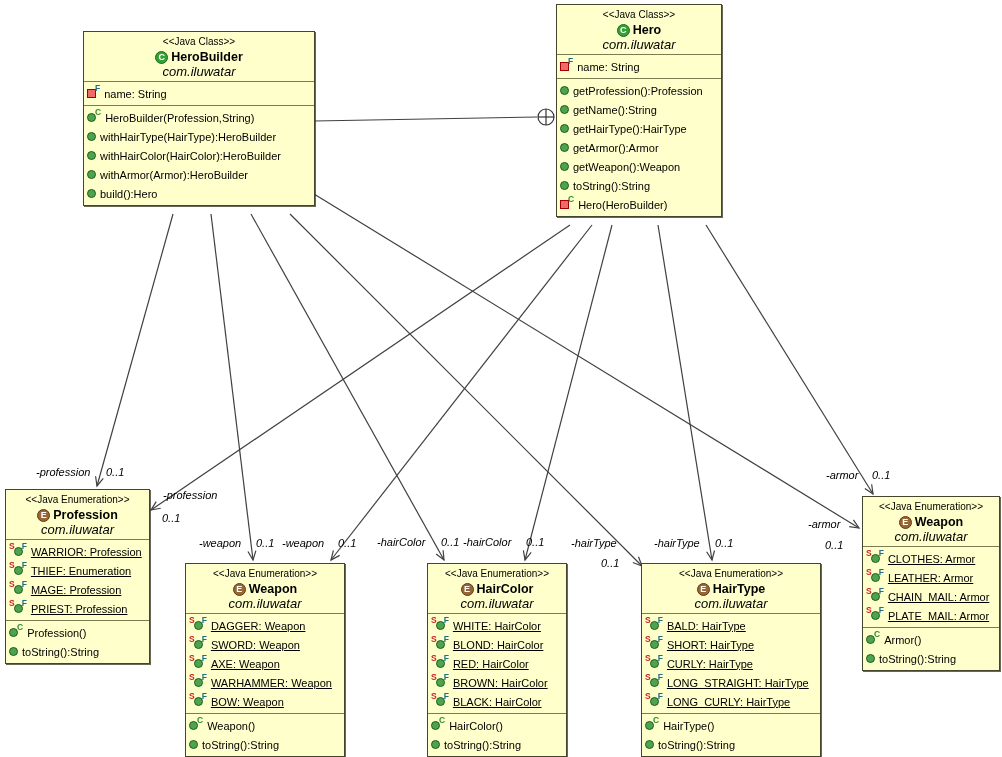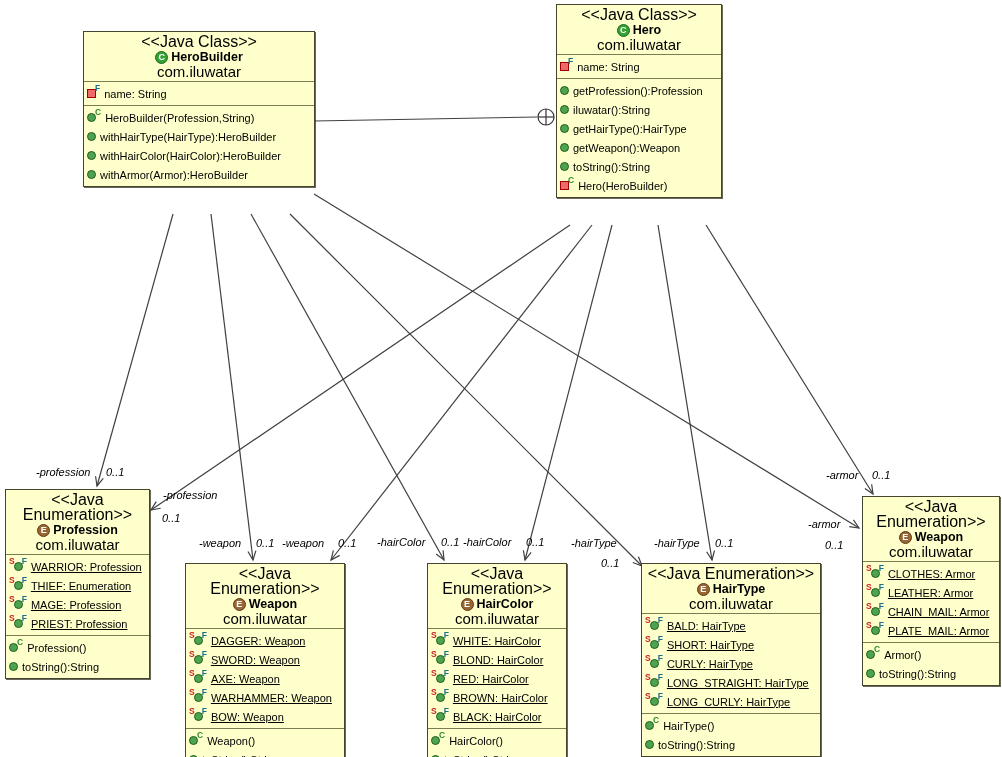--- a/index.html
+++ b/index.html
@@ -2,27 +2,27 @@
 <html><head>
 <meta charset="utf-8">
 <style>
   html,body{margin:0;padding:0;background:#fff;}
   #canvas{position:relative;width:1002px;height:757px;background:#ffffff;overflow:hidden;
           font-family:"Liberation Sans",sans-serif;color:#000;}
   #wires{position:absolute;left:0;top:0;z-index:1;pointer-events:none;}
   .uml-box{position:absolute;z-index:2;background:#ffffcc;border:1px solid #45452e;
            box-shadow:1px 1px 0 rgba(40,40,20,.7);}
   .hdr{text-align:center;padding:2px 4px 3px;}
-  .stereo{font-size:16px;line-height:15px;}
+  .stereo{font-size:10px;line-height:15px;}
   .cname{font-size:12.5px;font-weight:bold;line-height:17px;display:flex;justify-content:center;align-items:center;gap:3px;}
   .badge{width:13px;height:13px;border-radius:50%;color:#fff;font-size:9px;font-weight:bold;
          display:inline-flex;align-items:center;justify-content:center;flex:0 0 auto;box-sizing:border-box;}
   .badge.cls{background:#33a133;border:1px solid #1d6b1d;}
   .badge.enm{background:#996633;border:1px solid #5f3a1a;}
-  .pkg{font-size:15px;line-height:12px;}
+  .pkg{font-size:13px;line-height:12px;font-style:italic;}
   .sec{border-top:1px solid #7c7c52;padding:2px 0;}
   .row{display:flex;align-items:center;height:19px;padding-left:3px;white-space:nowrap;font-size:11px;}
   .u{text-decoration:underline;}
   .ic{display:inline-flex;align-items:center;margin-right:4px;flex:0 0 auto;}
   .dot{width:9px;height:9px;border-radius:50%;background:#4ea44e;border:1px solid #1e5e1e;box-sizing:border-box;}
   .sq{width:9px;height:9px;background:#ef6a6a;border:1px solid #a00000;box-sizing:border-box;}
   .sup{font-size:8.5px;font-weight:bold;line-height:1;position:relative;top:-5px;}
   .sup.s{color:#cc2222;margin-right:-1px;}
   .sup.f{color:#1a6f8a;margin-left:-1px;}
   .sup.c{color:#2e8b2e;margin-left:-1px;}
@@ -97,20 +97,26 @@
             <span class="dot"></span>
           </span>
         <span>withHairColor(HairColor):HeroBuilder</span>
       </div>
       <div class="row">
         <span class="ic">
             <span class="dot"></span>
           </span>
         <span>withArmor(Armor):HeroBuilder</span>
       </div>
+      <div class="row">
+        <span class="ic">
+            <span class="dot"></span>
+          </span>
+        <span>build():Hero</span>
+      </div>
     </div>
   </div>
 
   <div class="uml-box" style="left:556px;top:4px;width:164px;">
     <div class="hdr">
       <div class="stereo">&lt;&lt;Java Class&gt;&gt;</div>
       <div class="cname">
         <span class="badge cls">C</span>
         <span>Hero</span>
       </div>
@@ -129,27 +135,33 @@
       <div class="row">
         <span class="ic">
             <span class="dot"></span>
           </span>
         <span>getProfession():Profession</span>
       </div>
       <div class="row">
         <span class="ic">
             <span class="dot"></span>
           </span>
-        <span>iluwatar():String</span>
+        <span>getName():String</span>
       </div>
       <div class="row">
         <span class="ic">
             <span class="dot"></span>
           </span>
         <span>getHairType():HairType</span>
+      </div>
+      <div class="row">
+        <span class="ic">
+            <span class="dot"></span>
+          </span>
+        <span>getArmor():Armor</span>
       </div>
       <div class="row">
         <span class="ic">
             <span class="dot"></span>
           </span>
         <span>getWeapon():Weapon</span>
       </div>
       <div class="row">
         <span class="ic">
             <span class="dot"></span>

